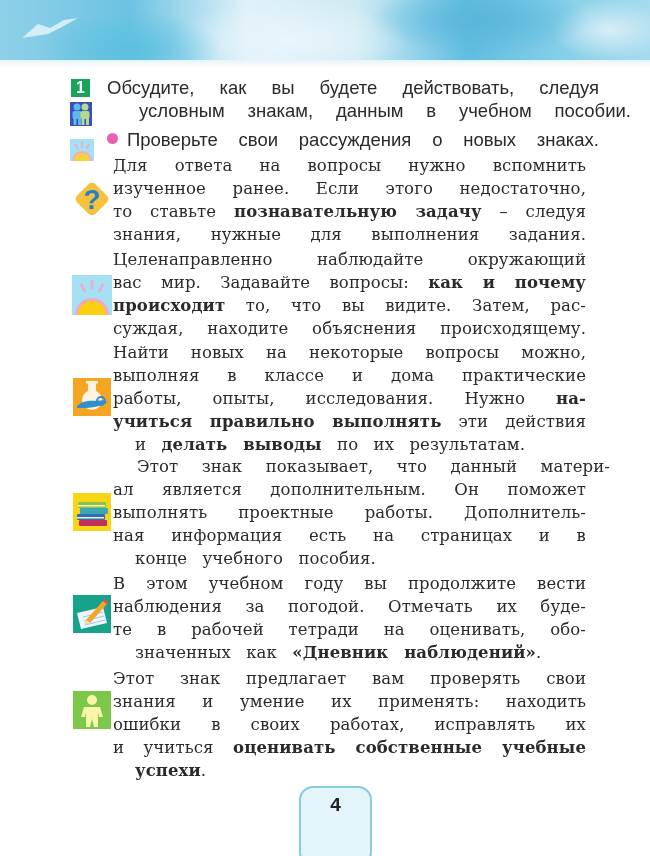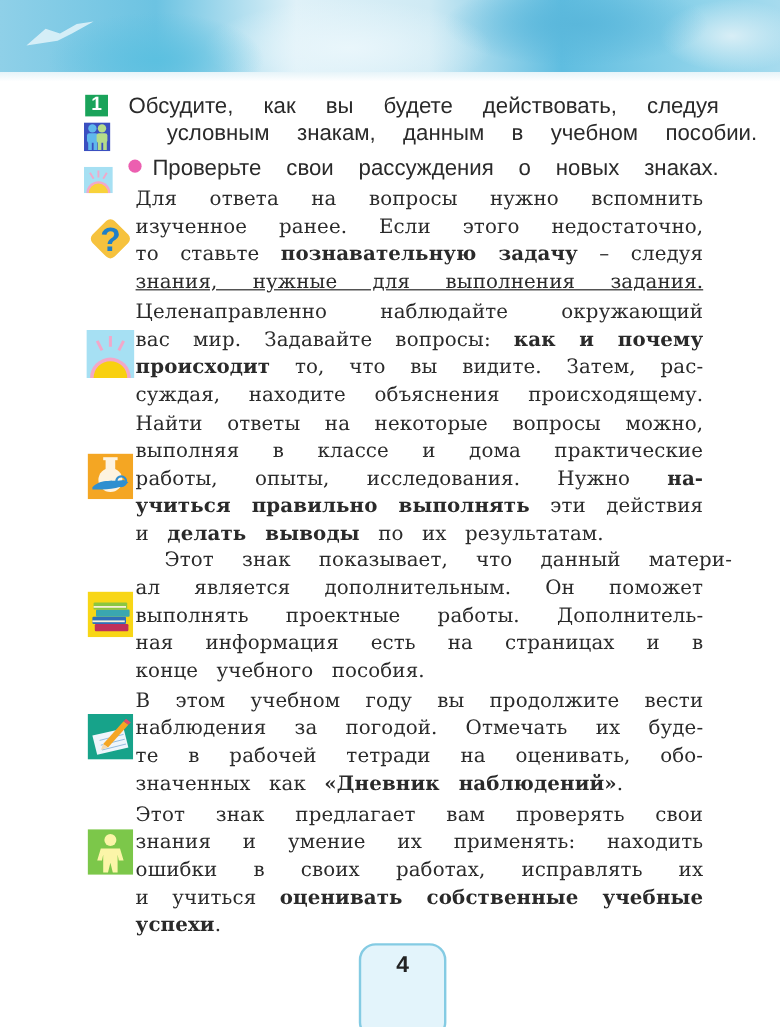--- a/index.html
+++ b/index.html
@@ -12,21 +12,21 @@
       radial-gradient(ellipse 60px 30px at 610px 30px, #d8eef6 0%, rgba(216,238,246,0) 100%),
       linear-gradient(90deg, #8fd0e8 0%, #6cc3e2 20%, #dff1f8 38%, #cfeaf4 55%, #5fbde0 72%, #8fd3ea 90%, #a6dbee 100%);
   }
   .banner-fade { position:absolute; left:0; top:60px; width:650px; height:8px; background:linear-gradient(#e6f4f9, #ffffff); }
   .bird { position:absolute; left:20px; top:14px; width:60px; height:26px; }
   .sans { font-family:"Liberation Sans", sans-serif; }
   .serif { font-family:"DejaVu Serif", "Liberation Serif", serif; }
   .line { position:absolute; left:113px; width:473px; white-space:nowrap; text-align:justify; text-align-last:justify; color:#2a2a2a; }
   .sline { font-size:18.5px; left:107px; width:492px; }
   .tline { font-size:16.5px; letter-spacing:0.1px; }
-  .last { text-align-last:left; word-spacing:10px; }
+  .last { text-align-last:left; word-spacing:10px;margin-left:22px; }
   .b { font-weight:bold; }
   .icon { position:absolute; }
   .num-badge { position:absolute; left:71px; top:79px; width:19px; height:18px; background:#1aa35a; color:#fff; font-family:"Liberation Sans", sans-serif; font-weight:bold; font-size:16px; line-height:18px; text-align:center; }
   .bullet { position:absolute; left:107px; top:133px; width:11px; height:11px; border-radius:50%; background:#ec5fb0; }
   .page-tab { position:absolute; left:299px; top:786px; width:73px; height:80px; background:#e3f4fb; border:2px solid #84cbe3; border-radius:14px; box-sizing:border-box; }
   .page-num { position:absolute; left:0; top:6px; width:100%; text-align:center; font-family:"Liberation Sans", sans-serif; font-weight:bold; font-size:19px; color:#222; }
 </style>
 </head>
 <body>
 
@@ -66,21 +66,21 @@
 <div class="line sans sline" style="top:129px; left:127px; width:472px;">Проверьте свои рассуждения о новых знаках.</div>
 
 <svg class="icon" style="left:72px; top:178px;" width="40" height="42" viewBox="0 0 40 42">
   <rect x="7" y="8" width="26" height="26" rx="5" transform="rotate(45 20 21)" fill="#f6c23e"></rect>
   <text x="20" y="31" text-anchor="middle" font-family="Liberation Sans, sans-serif" font-weight="bold" font-size="28" fill="#1f7fc8">?</text>
 </svg>
 <div>
   <div class="line serif tline" style="top:156px;">Для ответа на вопросы нужно вспомнить</div>
   <div class="line serif tline" style="top:179px;">изученное ранее. Если этого недостаточно,</div>
   <div class="line serif tline" style="top:202px;"><span>то ставьте </span><span class="b">познавательную задачу</span><span> – следуя</span></div>
-  <div class="line serif tline" style="top:225px;text-decoration:underline;">знания, нужные для выполнения задания.</div>
+  <div class="line serif tline" style="top:225px;">знания, нужные для выполнения задания.</div>
 </div>
 
 <svg class="icon" style="left:72px; top:275px;" width="40" height="40" viewBox="0 0 40 40">
   <rect x="0" y="0" width="40" height="40" fill="#a6e0f3"></rect>
   <path d="M3 40 A17 17 0 0 1 37 40 Z" fill="#f2a8c9"></path>
   <path d="M6 40 A14 14 0 0 1 34 40 Z" fill="#f8d010"></path>
   <line x1="20" y1="5" x2="20" y2="14" stroke="#f2a8c9" stroke-width="2.5"></line>
   <line x1="9" y1="9" x2="13" y2="17" stroke="#f2a8c9" stroke-width="2.5"></line>
   <line x1="31" y1="9" x2="27" y2="17" stroke="#f2a8c9" stroke-width="2.5"></line>
 </svg>
@@ -93,21 +93,21 @@
 
 <svg class="icon" style="left:73px; top:378px;" width="38" height="38" viewBox="0 0 38 38">
   <rect x="0" y="0" width="38" height="38" fill="#f4a623"></rect>
   <rect x="15" y="4" width="8" height="10" fill="#fdf3e0"></rect>
   <rect x="13" y="3" width="12" height="2.5" fill="#fdf3e0"></rect>
   <circle cx="19" cy="22" r="10" fill="#fdf3e0"></circle>
   <path d="M4 28 C12 20, 22 24, 30 22 L34 24 C26 30, 14 30, 4 30 Z" fill="#2f8fd0"></path>
   <circle cx="28" cy="23" r="4" fill="none" stroke="#2f8fd0" stroke-width="2"></circle>
 </svg>
 <div>
-  <div class="line serif tline" style="top:343px;">Найти ответы на некоторые вопросы можно,</div>
+  <div class="line serif tline" style="top:343px;">Найти новых на некоторые вопросы можно,</div>
   <div class="line serif tline" style="top:366px;">выполняя в классе и дома практические</div>
   <div class="line serif tline" style="top:389px;"><span>работы, опыты, исследования. Нужно </span><span class="b">на-</span><span></span></div>
   <div class="line serif tline" style="top:412px;"><span></span><span class="b">учиться правильно выполнять</span><span> эти действия</span></div>
   <div class="line serif tline last" style="top:435px;"><span>и </span><span class="b">делать выводы</span><span> по их результатам.</span></div>
 </div>
 
 <svg class="icon" style="left:73px; top:493px;" width="38" height="38" viewBox="0 0 38 38">
   <rect x="0" y="0" width="38" height="38" fill="#f8d616"></rect>
   <rect x="6" y="27" width="28" height="6" rx="1" fill="#c0305a"></rect>
   <rect x="4" y="21" width="28" height="6" rx="1" fill="#2f6fb8"></rect>

